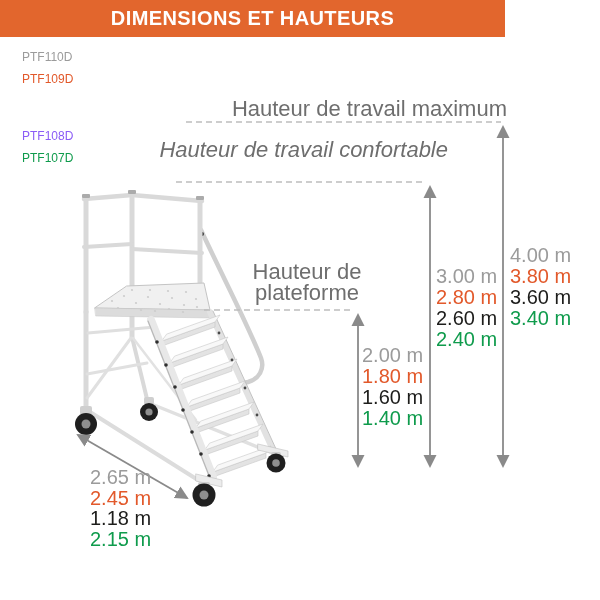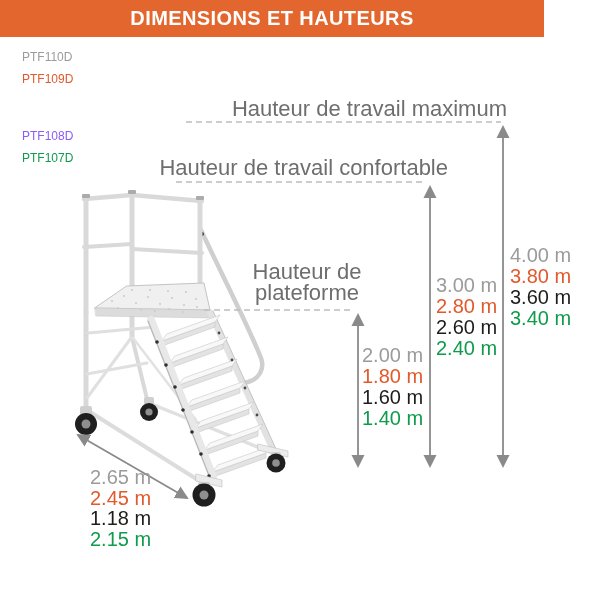--- a/index.html
+++ b/index.html
@@ -3,39 +3,39 @@
 <meta charset="utf-8">
 <style>
   html,body{margin:0;padding:0;}
   body{
     width:600px;height:600px;position:relative;overflow:hidden;
     background:#ffffff;font-family:"Liberation Sans",sans-serif;
     -webkit-font-smoothing:antialiased;
   }
   
   .banner{
-    position:absolute;left:0;top:0;width:544px;height:37px;
+    position:absolute;left:0;top:0;width:505px;height:37px;
     display:flex;align-items:center;justify-content:center;
   }
   .banner-title{
     font-size:20px;font-weight:bold;letter-spacing:.4px;
   }
   
   .codes{position:absolute;left:22px;top:46px;font-size:12px;line-height:22px;font-weight:500;}
   .codes div{white-space:nowrap;}
   
   .lbl{position:absolute;color:#6e6e6e;font-size:22px;line-height:21px;white-space:nowrap;}
   .lbl-max{right:93px;top:98px;}
-  .lbl-comfort{right:152px;top:157px;}
+  .lbl-comfort{right:152px;top:139px;font-style:italic;}
   .lbl-platform{left:248px;top:261px;width:118px;text-align:center;white-space:pre-line;}
   
   .meas{position:absolute;font-size:20px;line-height:21px;}
   .meas div{white-space:nowrap;}
   .col-max{left:510px;top:245px;}
-  .col-comfort{left:436px;top:275px;}
+  .col-comfort{left:436px;top:266px;}
   .col-platform{left:362px;top:345px;}
   .col-base{left:70px;top:467px;line-height:20.5px;margin-left:20px;}
   svg{position:absolute;left:0;top:0;}
 </style>
 </head>
 <body>
 
 <svg width="600" height="600" viewBox="0 0 600 600">
   <defs>
     <marker id="ah" viewBox="0 0 10 10" refX="8.5" refY="5" markerWidth="7.5" markerHeight="7.5" orient="auto-start-reverse">

